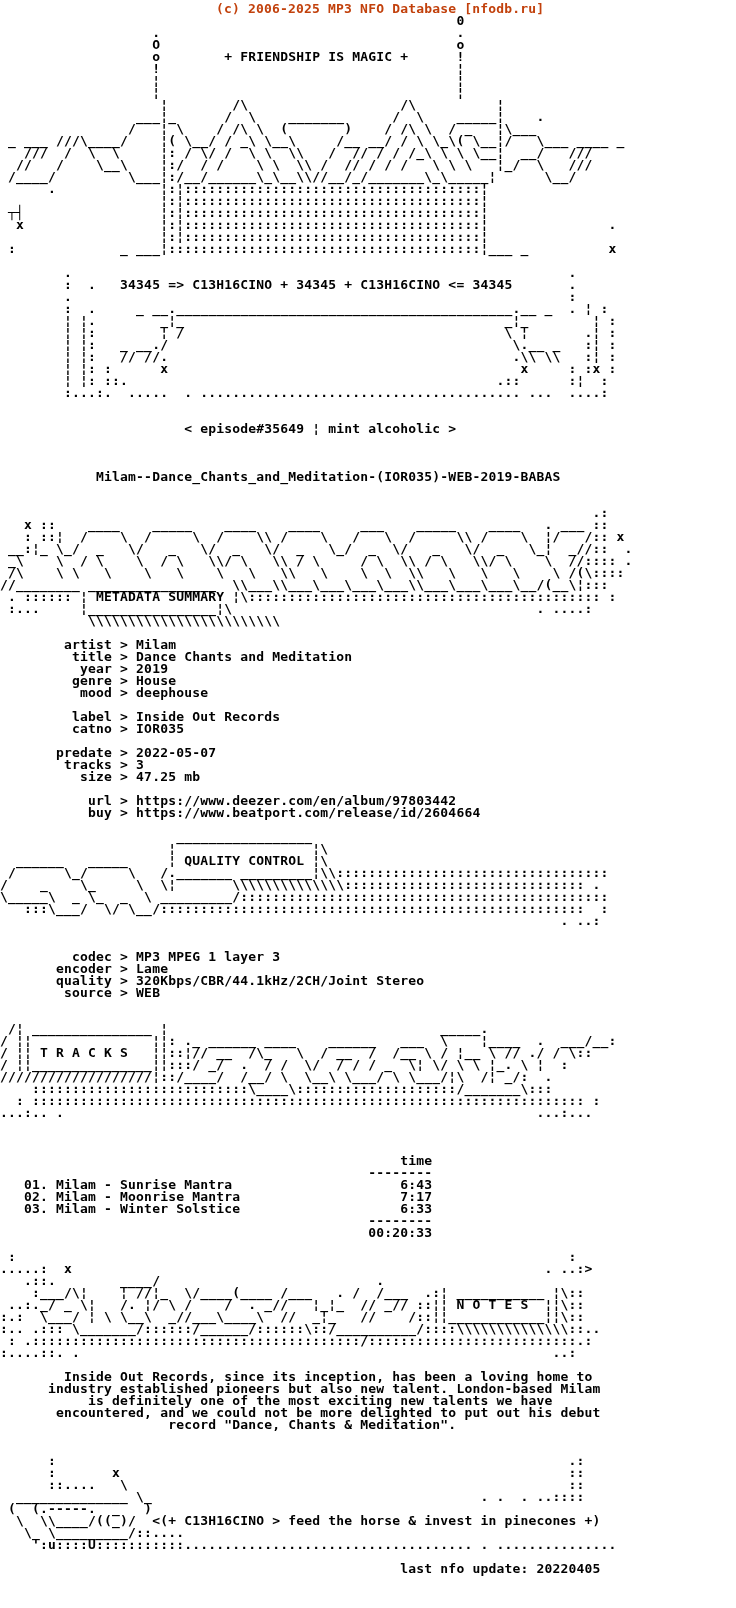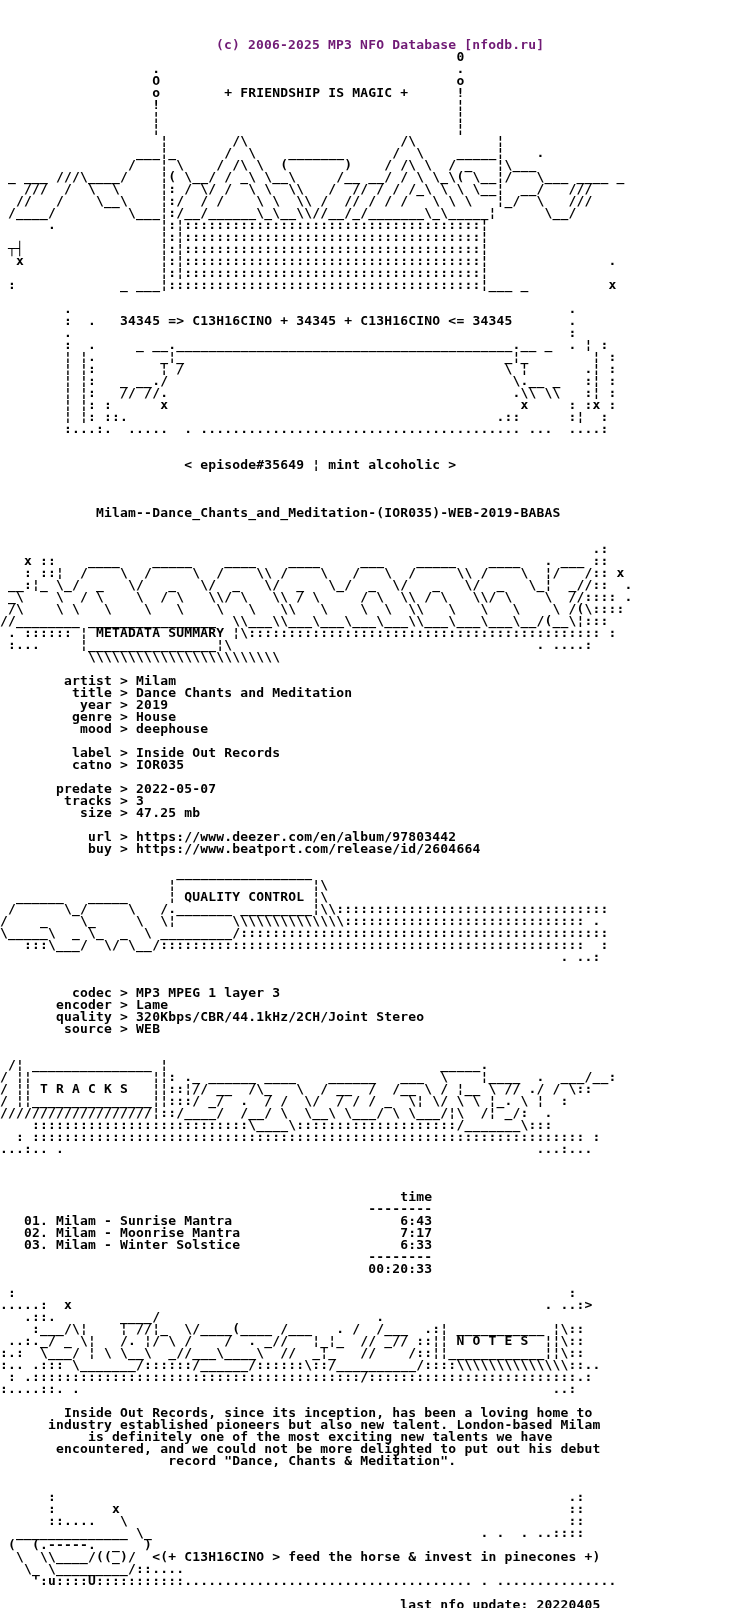--- a/index.html
+++ b/index.html
@@ -12,25 +12,24 @@
   .nfo-doc {
     font-family: "DejaVu Sans Mono", "Liberation Mono", monospace;
     font-size: 13px;
     line-height: 12px;
     font-weight: bold;
     letter-spacing: 0.18px;
     color: #000000;
     padding-top: 3px;
   }
   .copyright {
-    color: #701a75;
+    color: #c2410c;
     white-space: pre;
     padding-left: 216px;
     height: 12px;
-    margin-top: 36px;
   }
   pre.nfo-body {
     margin: 0;
     padding: 0;
     font: inherit;
     letter-spacing: inherit;
     color: #000000;
     white-space: pre;
   }
 </style>

